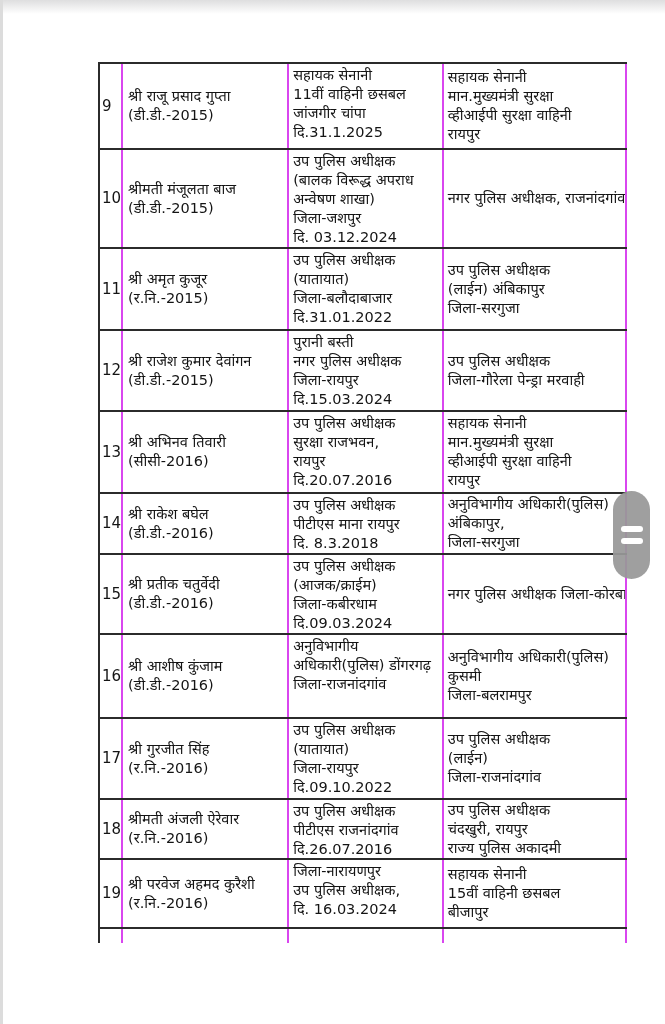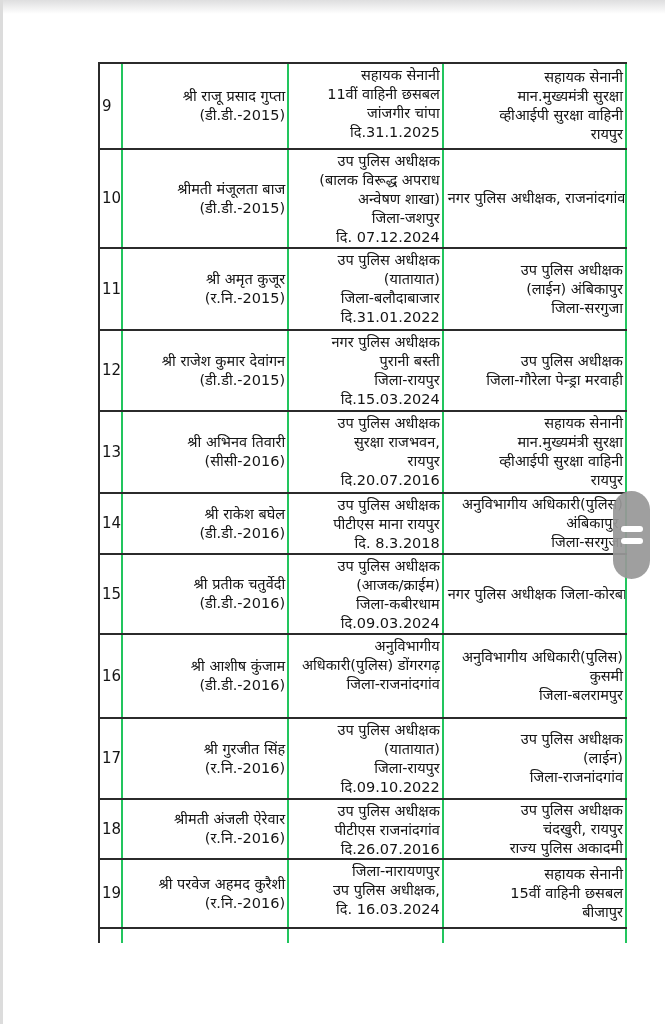--- a/index.html
+++ b/index.html
@@ -5,22 +5,22 @@
   html,body{margin:0;padding:0;background:#ffffff;}
   .screen{position:relative;width:665px;height:1024px;background:#ffffff;overflow:hidden;
           font-family:"DejaVu Sans","Liberation Sans",sans-serif;color:#141414;}
   .top-shade{position:absolute;top:0;left:0;width:665px;height:14px;
              background:linear-gradient(#dededf,rgba(255,255,255,0));}
   .left-edge{position:absolute;top:0;left:0;width:3px;height:1024px;background:#dcdcdc;}
   .doc-table{position:absolute;top:62px;left:98px;width:529px;
              border-top:2px solid #2b2b2b;border-left:2px solid #2b2b2b;box-sizing:border-box;}
   .t-row{display:flex;box-sizing:border-box;border-bottom:2px solid #2b2b2b;}
   .t-row.stub{border-bottom:none;height:14px;}
-  .t-cell{box-sizing:border-box;border-right:2px solid #22c55e;overflow:hidden;
-          font-size:14.5px;line-height:19px;text-align:right;}
+  .t-cell{box-sizing:border-box;border-right:2px solid #d946ef;overflow:hidden;
+          font-size:14.5px;line-height:19px;}
   .c-serial{width:24px;display:flex;align-items:center;justify-content:flex-start;
             padding-left:2px;font-size:15px;}
   .c-name{width:174px;display:flex;flex-direction:column;justify-content:center;
           padding-left:5px;padding-right:2px;}
   .c-current{width:162px;padding:2px 2px 0 4px;}
   .c-new{width:192px;display:flex;flex-direction:column;justify-content:center;
          padding-left:4px;padding-right:2px;}
   .line{white-space:nowrap;}
   .scroll-handle{position:absolute;left:613px;top:491px;width:37px;height:88px;
                  background:rgba(152,152,152,0.93);border-radius:19px;
@@ -64,21 +64,21 @@
         </div>
         <div class="t-cell c-name">
           <div class="line">श्रीमती मंजूलता बाज</div>
           <div class="line">(डी.डी.-2015)</div>
         </div>
         <div class="t-cell c-current">
           <div class="line">उप पुलिस अधीक्षक</div>
           <div class="line">(बालक विरूद्ध अपराध</div>
           <div class="line">अन्वेषण शाखा)</div>
           <div class="line">जिला-जशपुर</div>
-          <div class="line">दि. 07.12.2024</div>
+          <div class="line">दि. 03.12.2024</div>
         </div>
         <div class="t-cell c-new">
           <div class="line">नगर पुलिस अधीक्षक, राजनांदगांव</div>
         </div>
       </div>
       <div class="t-row" style="height: 82px;">
         <div class="t-cell c-serial">
           <div>11</div>
         </div>
         <div class="t-cell c-name">
@@ -99,22 +99,22 @@
       </div>
       <div class="t-row" style="height: 81px;">
         <div class="t-cell c-serial">
           <div>12</div>
         </div>
         <div class="t-cell c-name">
           <div class="line">श्री राजेश कुमार देवांगन</div>
           <div class="line">(डी.डी.-2015)</div>
         </div>
         <div class="t-cell c-current">
+          <div class="line">पुरानी बस्ती</div>
           <div class="line">नगर पुलिस अधीक्षक</div>
-          <div class="line">पुरानी बस्ती</div>
           <div class="line">जिला-रायपुर</div>
           <div class="line">दि.15.03.2024</div>
         </div>
         <div class="t-cell c-new">
           <div class="line">उप पुलिस अधीक्षक</div>
           <div class="line">जिला-गौरेला पेन्ड्रा मरवाही</div>
         </div>
       </div>
       <div class="t-row" style="height: 82px;">
         <div class="t-cell c-serial">

